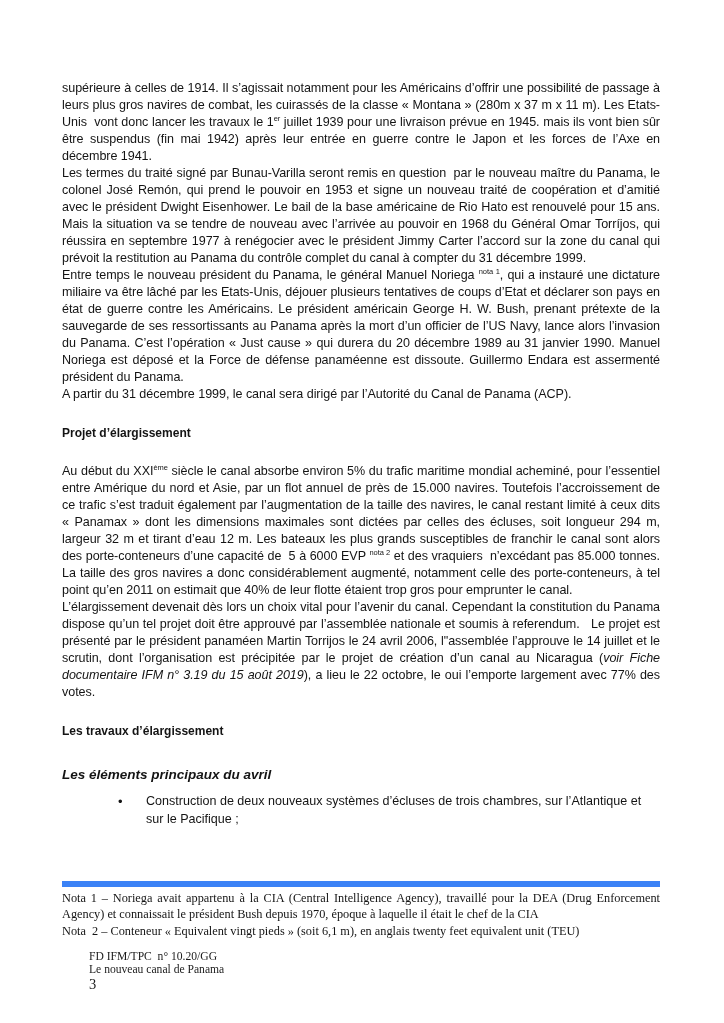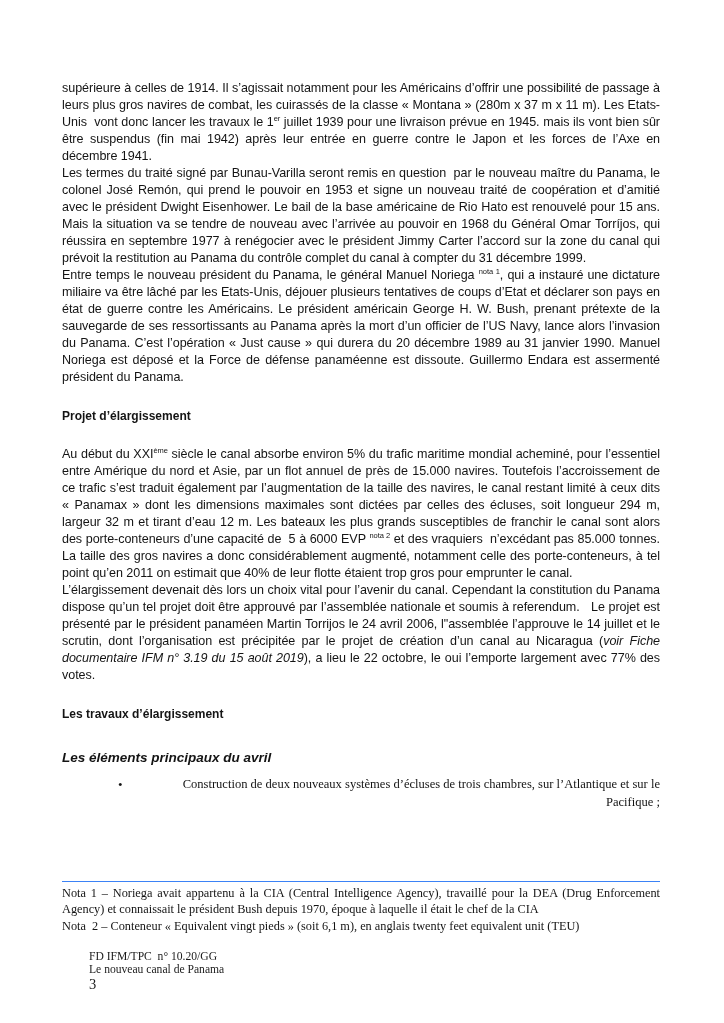--- a/index.html
+++ b/index.html
@@ -48,38 +48,38 @@
     line-height: 18px;
   }
   .bullets {
     margin: 0;
     padding: 0;
     list-style: none;
   }
   .bullets li {
     position: relative;
     margin: 0 0 0 84px;
-    font-family: Liberation Serif, serif;
+    font-family: Liberation Sans, sans-serif;
     font-size: 12.55px;
     line-height: 17.5px;
-    text-align: right;
+    text-align: left;
   }
   .bullets li::before {
     content: "\2022";
     position: absolute;
     left: -28px;
     top: 0;
     font-size: 13px;
   }
   .footnotes {
     position: absolute;
     left: 62px;
     right: 64px;
     top: 881px;
-    border-top: 1px solid #3b82f6;
+    border-top: 6px solid #3b82f6;
     padding-top: 3px;
   }
   .footnote {
     margin: 0;
     font-family: "Liberation Serif", "DejaVu Serif", serif;
     font-size: 12.3px;
     line-height: 16.4px;
     text-align: justify;
   }
   .footer {
@@ -105,20 +105,21 @@
 </style>
 </head>
 <body>
 
 <div class="page">
 
   <div class="content">
     <p class="para"><span>supérieure à celles de 1914. Il s’agissait notamment pour les Américains d’offrir une possibilité de passage à leurs plus gros navires de combat, les cuirassés de la classe « Montana » (280m x 37 m x 11 m). Les Etats-Unis &nbsp;vont donc lancer les travaux le 1</span><span class="sup">er</span><span> juillet 1939 pour une livraison prévue en 1945. mais ils vont bien sûr être suspendus (fin mai 1942) après leur entrée en guerre contre le Japon et les forces de l’Axe en décembre 1941.</span></p>
     <p class="para"><span>Les termes du traité signé par Bunau-Varilla seront remis en question &nbsp;par le nouveau maître du Panama, le colonel José Remón, qui prend le pouvoir en 1953 et signe un nouveau traité de coopération et d’amitié avec le président Dwight Eisenhower. Le bail de la base américaine de Rio Hato est renouvelé pour 15 ans. Mais la situation va se tendre de nouveau avec l’arrivée au pouvoir en 1968 du Général Omar Torríjos, qui réussira en septembre 1977 à renégocier avec le président Jimmy Carter l’accord sur la zone du canal qui prévoit la restitution au Panama du contrôle complet du canal à compter du 31 décembre 1999.</span></p>
     <p class="para"><span>Entre temps le nouveau président du Panama, le général Manuel Noriega </span><span class="sup">nota 1</span><span>, qui a instauré une dictature miliaire va être lâché par les Etats-Unis, déjouer plusieurs tentatives de coups d’Etat et déclarer son pays en état de guerre contre les Américains. Le président américain George H. W. Bush, prenant prétexte de la sauvegarde de ses ressortissants au Panama après la mort d’un officier de l’US Navy, lance alors l’invasion du Panama. C’est l’opération « Just cause » qui durera du 20 décembre 1989 au 31 janvier 1990. Manuel Noriega est déposé et la Force de défense panaméenne est dissoute. Guillermo Endara est assermenté président du Panama.</span></p>
+    <p class="para"><span>A partir du 31 décembre 1999, le canal sera dirigé par l’Autorité du Canal de Panama (ACP).</span></p>
 
     <h2 class="heading1">Projet d’élargissement</h2>
 
     <p class="para"><span>Au début du XXI</span><span class="sup">ème</span><span> siècle le canal absorbe environ 5% du trafic maritime mondial acheminé, pour l’essentiel entre Amérique du nord et Asie, par un flot annuel de près de 15.000 navires. Toutefois l’accroissement de ce trafic s’est traduit également par l’augmentation de la taille des navires, le canal restant limité à ceux dits « Panamax » dont les dimensions maximales sont dictées par celles des écluses, soit longueur 294 m, largeur 32 m et tirant d’eau 12 m. Les bateaux les plus grands susceptibles de franchir le canal sont alors des porte-conteneurs d’une capacité de &nbsp;5 à 6000 EVP </span><span class="sup">nota 2</span><span> et des vraquiers &nbsp;n’excédant pas 85.000 tonnes. La taille des gros navires a donc considérablement augmenté, notamment celle des porte-conteneurs, à tel point qu’en 2011 on estimait que 40% de leur flotte étaient trop gros pour emprunter le canal.</span></p>
     <p class="para"><span>L’élargissement devenait dès lors un choix vital pour l’avenir du canal. Cependant la constitution du Panama dispose qu’un tel projet doit être approuvé par l’assemblée nationale et soumis à referendum. &nbsp; Le projet est présenté par le président panaméen Martin Torrijos le 24 avril 2006, l"assemblée l’approuve le 14 juillet et le scrutin, dont l’organisation est précipitée par le projet de création d’un canal au Nicaragua (</span><span class="it">voir Fiche documentaire IFM n° 3.19 du 15 août 2019</span><span>), a lieu le 22 octobre, le oui l’emporte largement avec 77% des votes.</span></p>
 
     <h2 class="heading1">Les travaux d’élargissement</h2>
     <h3 class="heading2">Les éléments principaux du avril</h3>
 
     <ul class="bullets">

